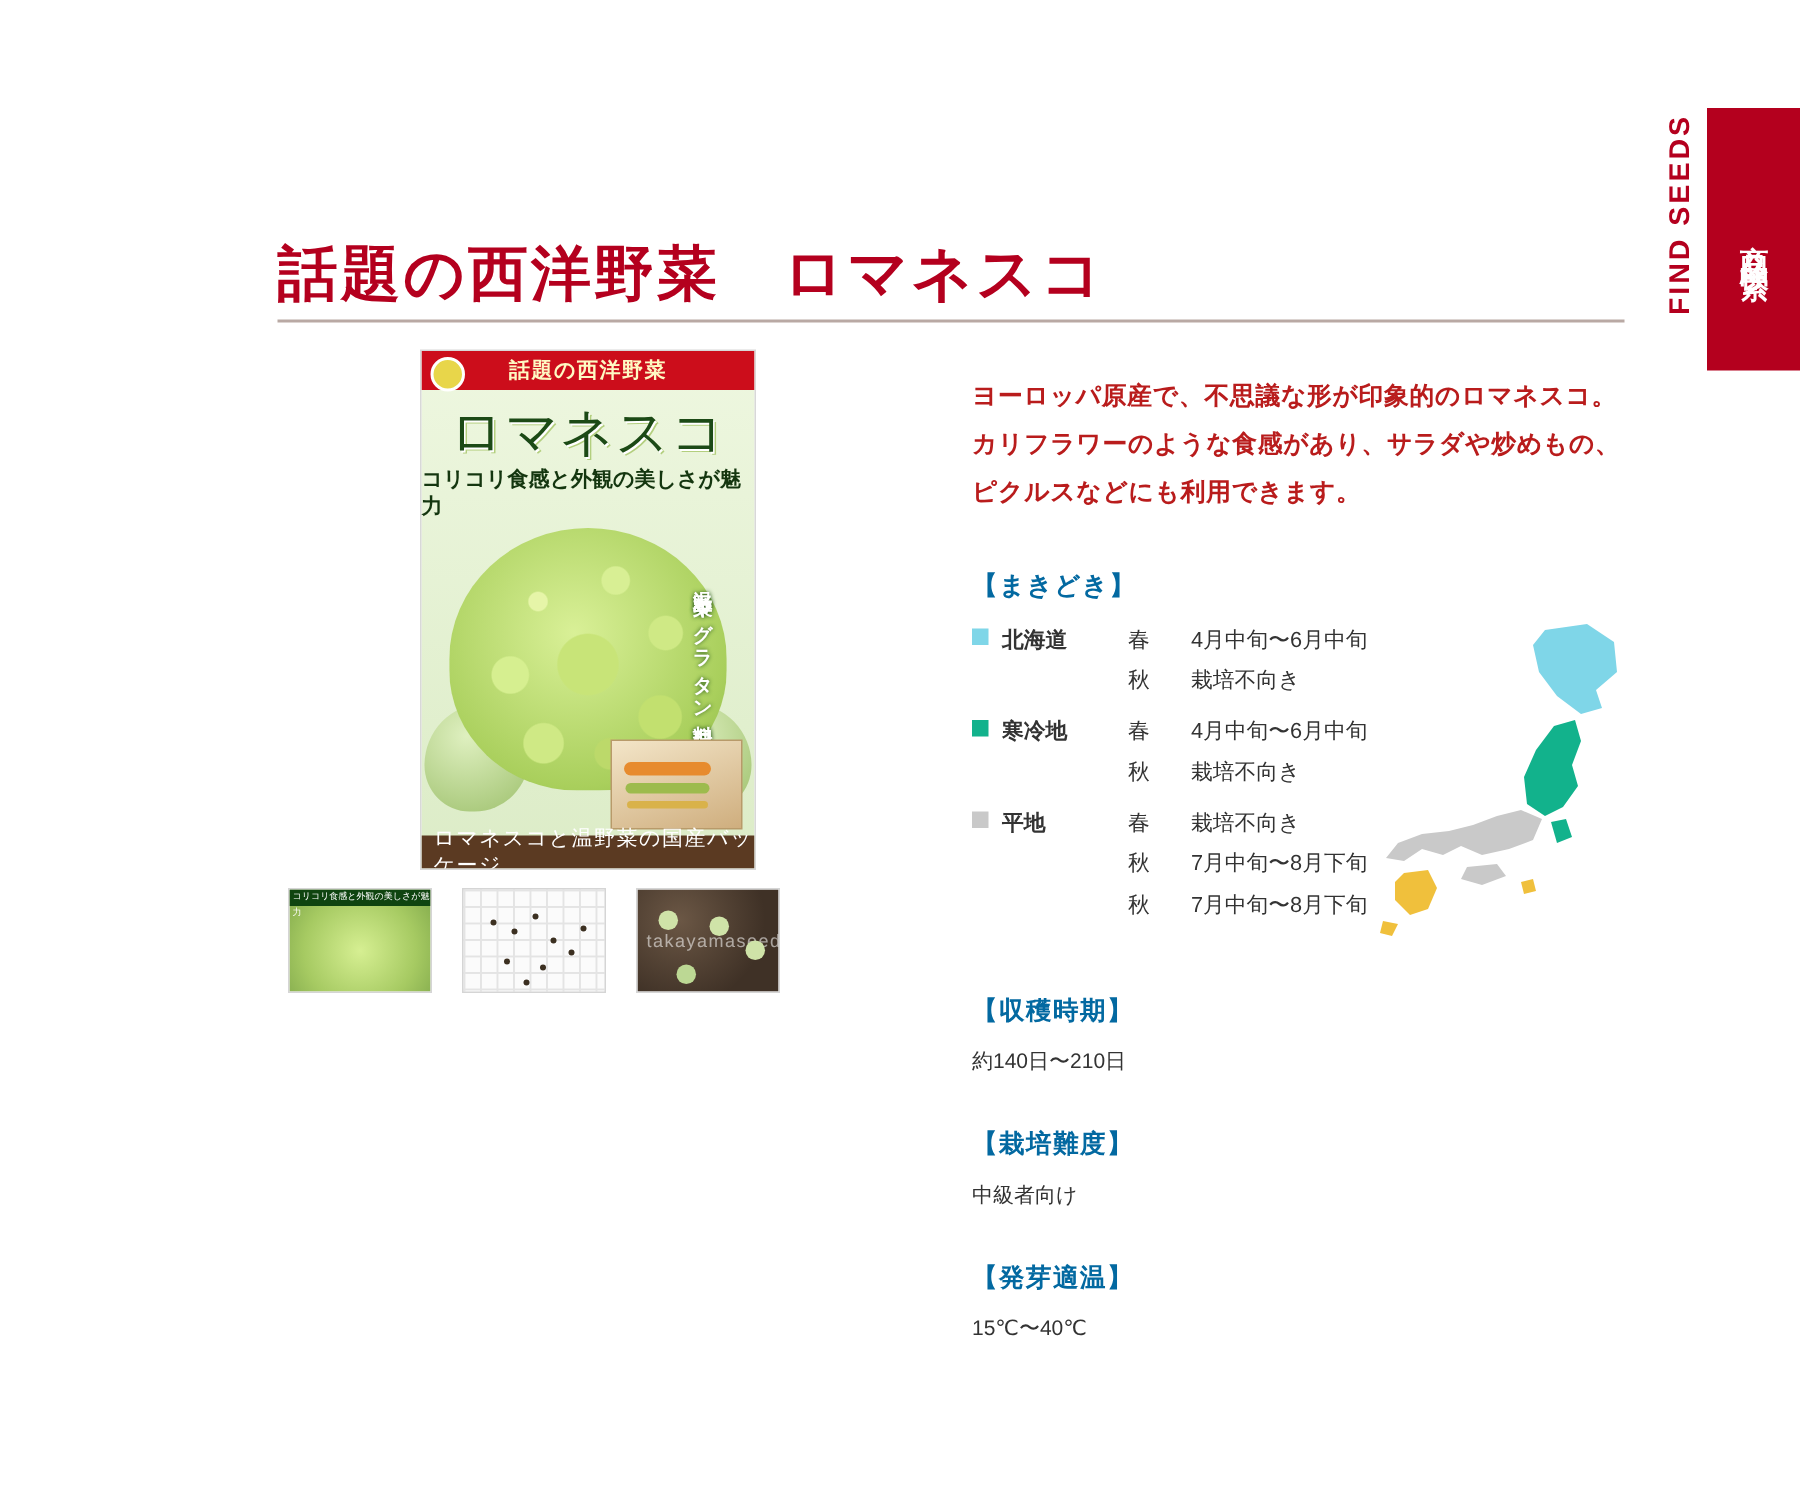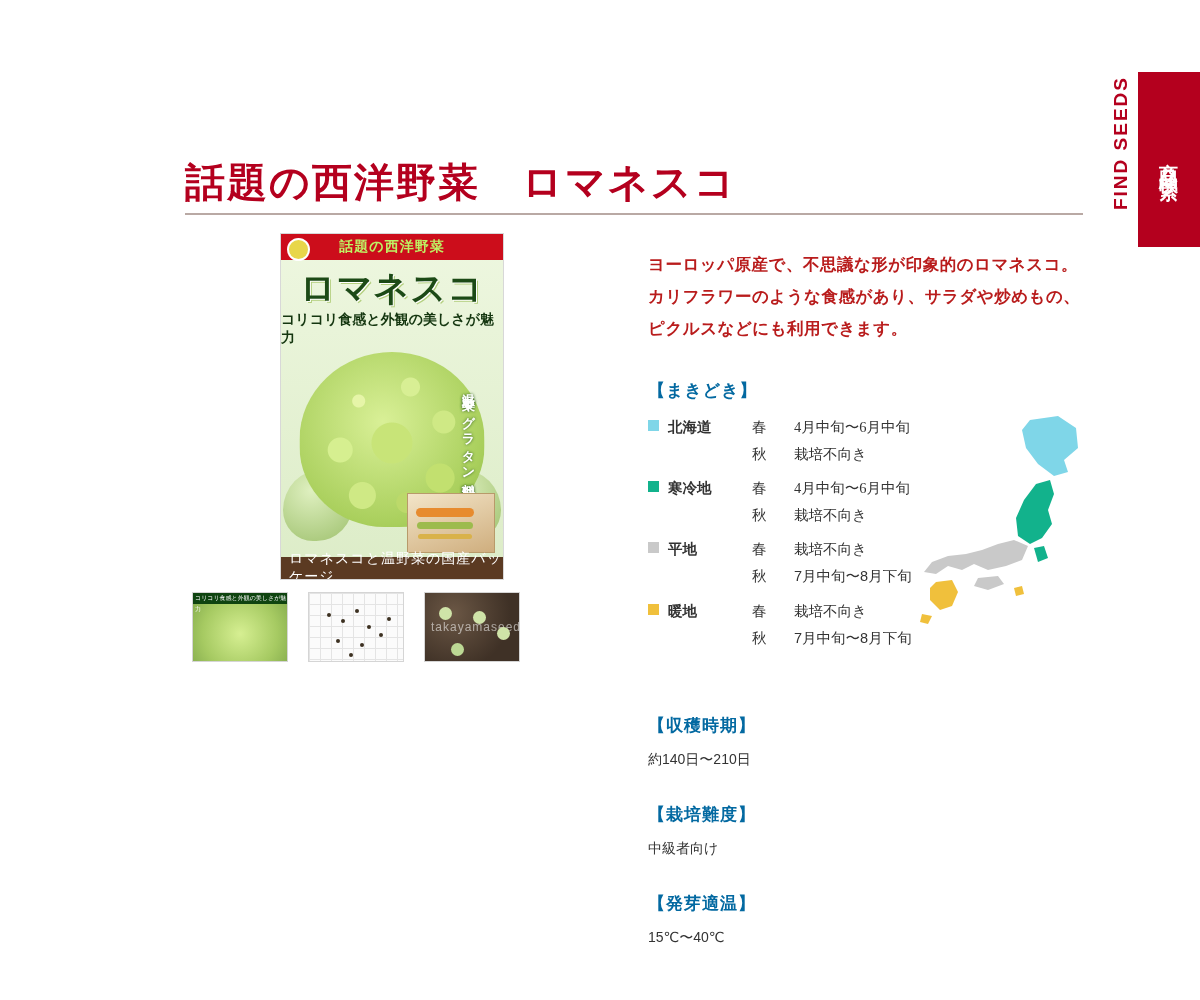--- a/index.html
+++ b/index.html
@@ -85,21 +85,21 @@
     margin: 0 auto;
     border: 1px solid #d8d8d8;
     background: linear-gradient(#eef7e0, #dcecc7);
     overflow: hidden;
   }
   .packet-top {
     position: absolute;
     left: 0; right: 0; top: 0;
     height: 26px;
     background: #cc0d1b;
-    color: #bef264;
+    color: #fef9c3;
     font-size: 14px;
     font-weight: bold;
     display: flex;
     align-items: center;
     justify-content: center;
     letter-spacing: 1px;
   }
   .packet-seal {
     position: absolute;
     left: 6px;
@@ -112,21 +112,21 @@
   }
   .packet-name {
     position: absolute;
     left: 0; right: 0;
     top: 26px;
     height: 56px;
     display: flex;
     align-items: center;
     justify-content: center;
     font-size: 35px;
-    font-weight: bold;
+    font-weight: normal;
     color: #1c4a16;
     text-shadow: 1px 1px 0 #fff, 2px 2px 0 #b3cf7e;
     letter-spacing: 1px;
   }
   .packet-sub {
     position: absolute;
     left: 0; right: 0;
     top: 84px;
     height: 22px;
     display: flex;
@@ -313,21 +313,21 @@
   }
   .swatch {
     display: inline-block;
     width: 11px;
     height: 11px;
     margin-right: 9px;
     vertical-align: 1px;
   }
   .region-cell { width: 104px; font-weight: bold; }
   .season-cell { width: 42px; padding-left: 16px; }
-  .zone-row td { padding-top: 9px; font-family: Liberation Serif, serif; }
+  .zone-row td { padding-top: 9px; }
   .zone-row.first td { padding-top: 0; }
 
   .info-line {
     font-size: 14px;
     color: #333;
     margin: 0 0 4px 0;
   }
 
   
   .japan-map {
@@ -436,36 +436,29 @@
         </td>
         <td class="season-cell">春</td>
         <td>栽培不向き</td>
       </tr>
       <tr>
         <td class="region-cell"></td>
         <td class="season-cell">秋</td>
         <td>7月中旬〜8月下旬</td>
       </tr>
 
-      <tr class="zone-row">
-        <td class="region-cell">
-          <span class="swatch" style="background:#f0c03c"></span><span>暖地</span>
-        </td>
-        <td class="season-cell">春</td>
-        <td>栽培不向き</td>
-      </tr>
       <tr>
         <td class="region-cell"></td>
         <td class="season-cell">秋</td>
         <td>7月中旬〜8月下旬</td>
       </tr>
     </tbody>
   </table>
 
-  <div class="section-head" style="margin-top:62px">【収穫時期】</div>
+  <div class="section-head" style="margin-top:44px">【収穫時期】</div>
   <p class="info-line">約140日〜210日</p>
 
   <div class="section-head" style="margin-top:34px">【栽培難度】</div>
   <p class="info-line">中級者向け</p>
 
   <div class="section-head" style="margin-top:34px">【発芽適温】</div>
   <p class="info-line">15℃〜40℃</p>
 </div>
 
 </body></html>

